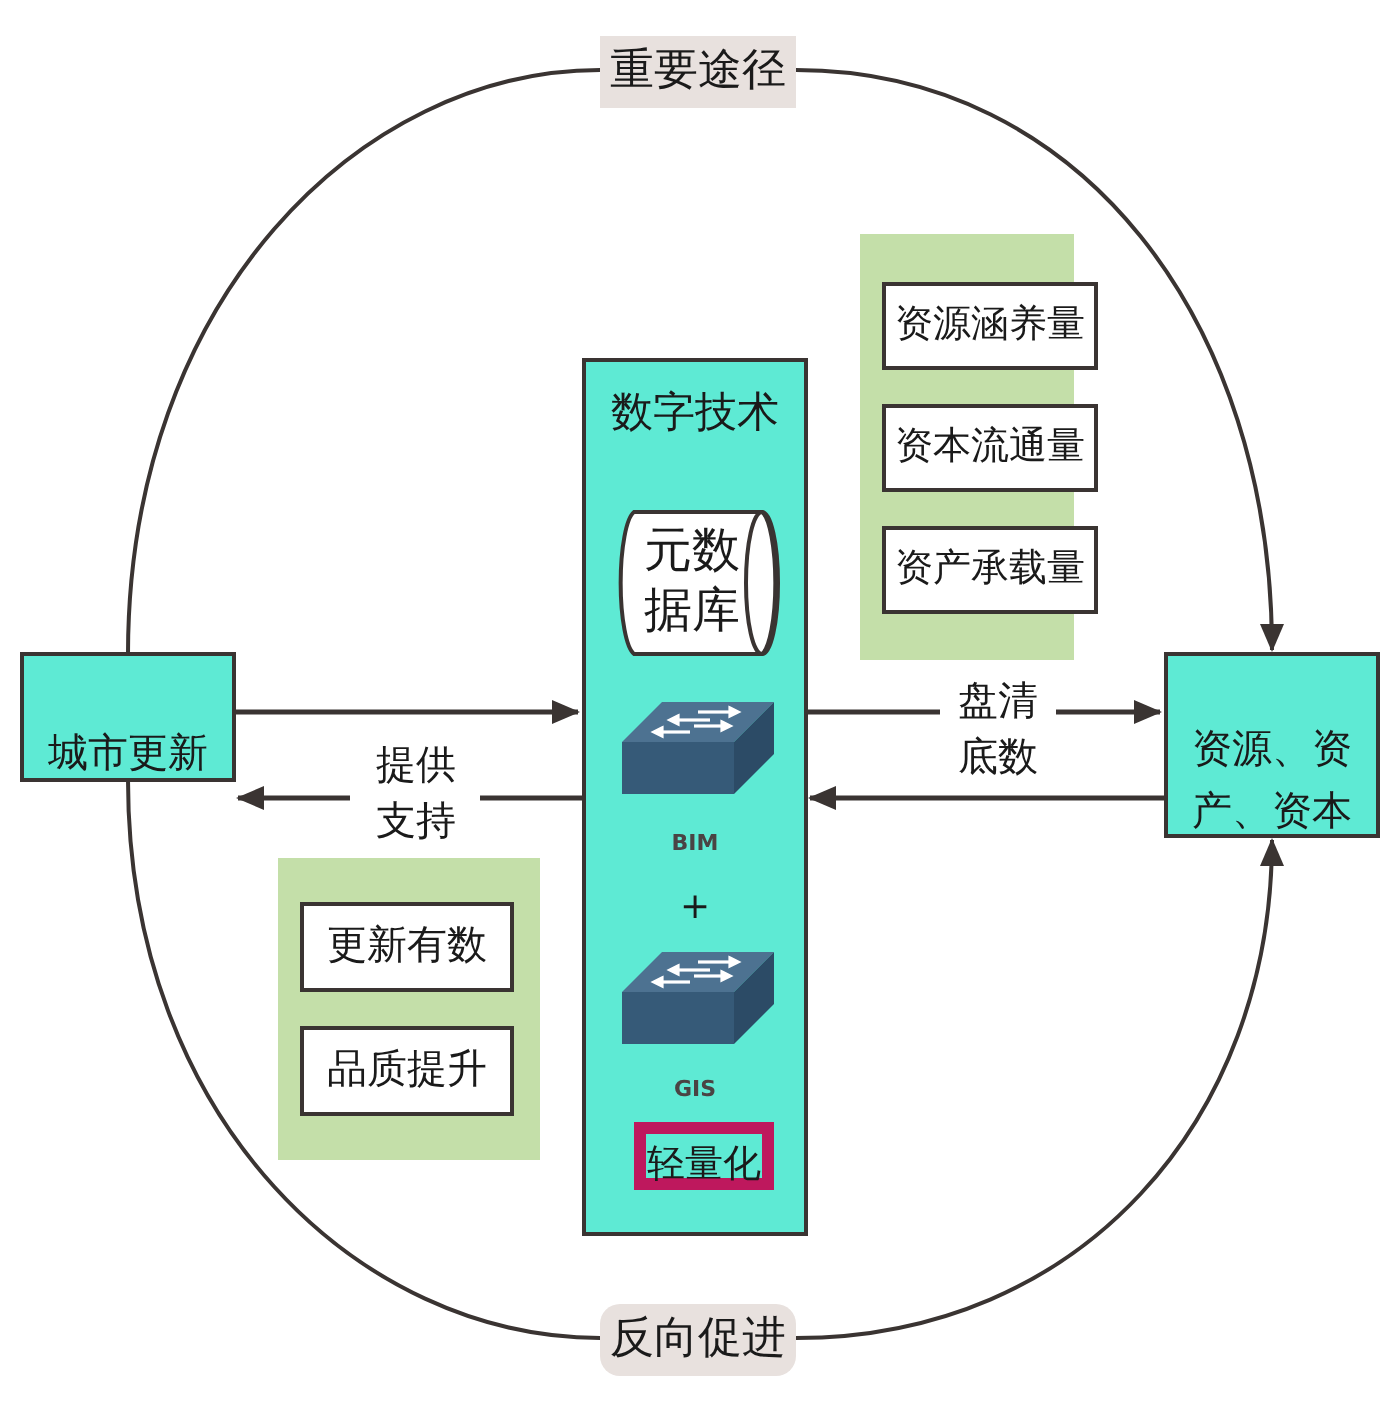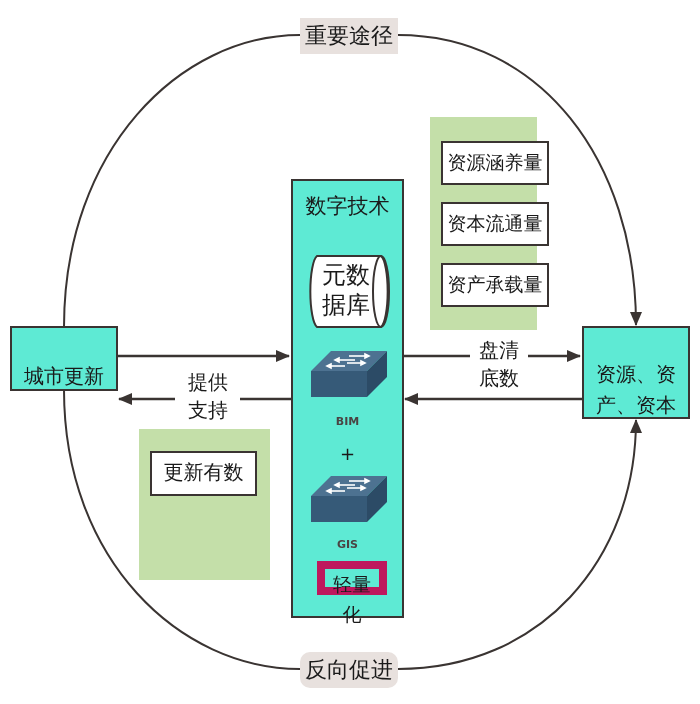--- a/index.html
+++ b/index.html
@@ -98,24 +98,25 @@
       <line x1="30" y1="13" x2="46" y2="13"></line>
         <path d="M30,11 L26,13 L30,15 z"></path>
       <line x1="38" y1="16" x2="52" y2="16"></line>
         <path d="M52,14 L56,16 L52,18 z"></path>
       <line x1="22" y1="19" x2="36" y2="19"></line>
         <path d="M22,17 L18,19 L22,21 z"></path>
     </g>
   </svg>
   <div class="abs sw-label" style="left:0;top:357px;width:109px;">GIS</div>
 
-  <div class="abs" style="left:24px;top:380px;width:70px;height:34px;border:8px solid #be185d;box-sizing:border-box;font-size:19px;line-height:30px;text-align:center;">轻量化</div>
+  <div class="abs" style="left:24px;top:380px;width:70px;height:34px;border:6px solid #be185d;box-sizing:border-box;font-size:19px;line-height:30px;text-align:center;">轻量化</div>
 </div>
 
 <div class="abs green" style="left:430px;top:117px;width:107px;height:213px;">
   <div class="abs subbox" style="left:11px;top:24px;width:108px;height:44px;">资源涵养量</div>
   <div class="abs subbox" style="left:11px;top:85px;width:108px;height:44px;">资本流通量</div>
   <div class="abs subbox" style="left:11px;top:146px;width:108px;height:44px;">资产承载量</div>
 </div>
 
 <div class="abs green" style="left:139px;top:429px;width:131px;height:151px;">
   <div class="abs subbox" style="left:11px;top:22px;width:107px;height:45px;font-size:20px;">更新有数</div>
+  <div class="abs subbox" style="left:11px;top:84px;width:107px;height:45px;font-size:20px;">品质提升</div>
 </div>
 
 </body></html>

